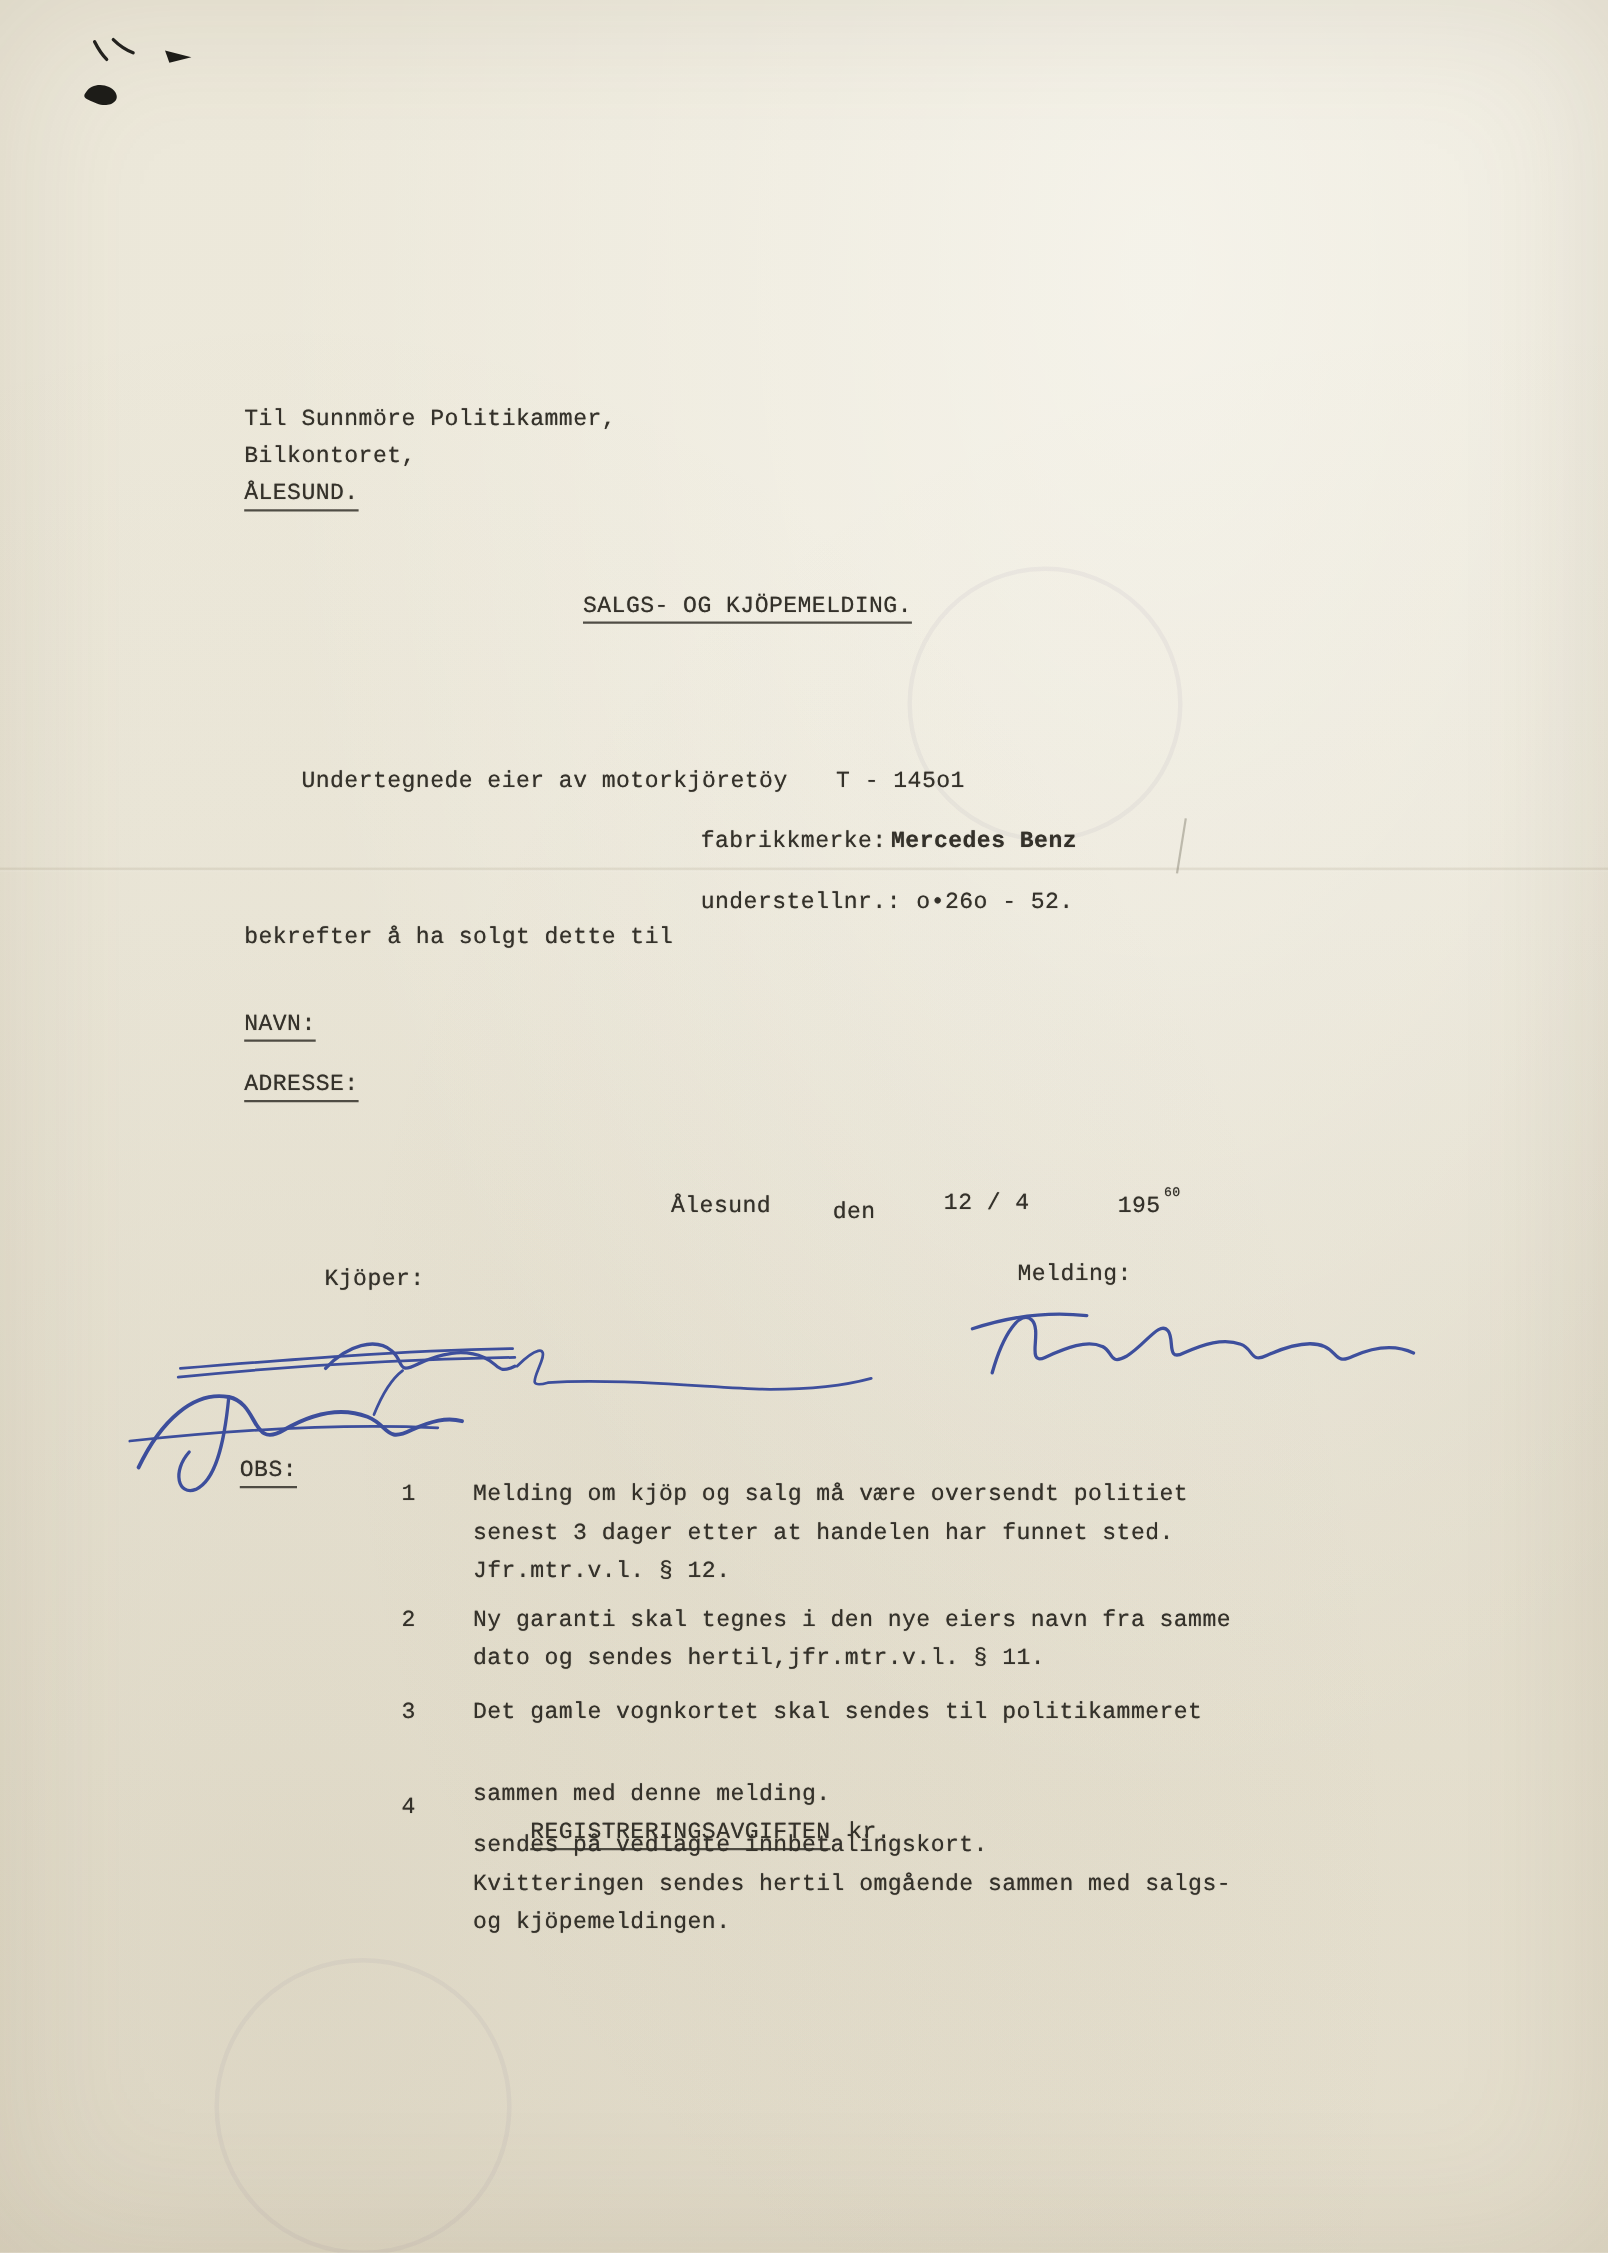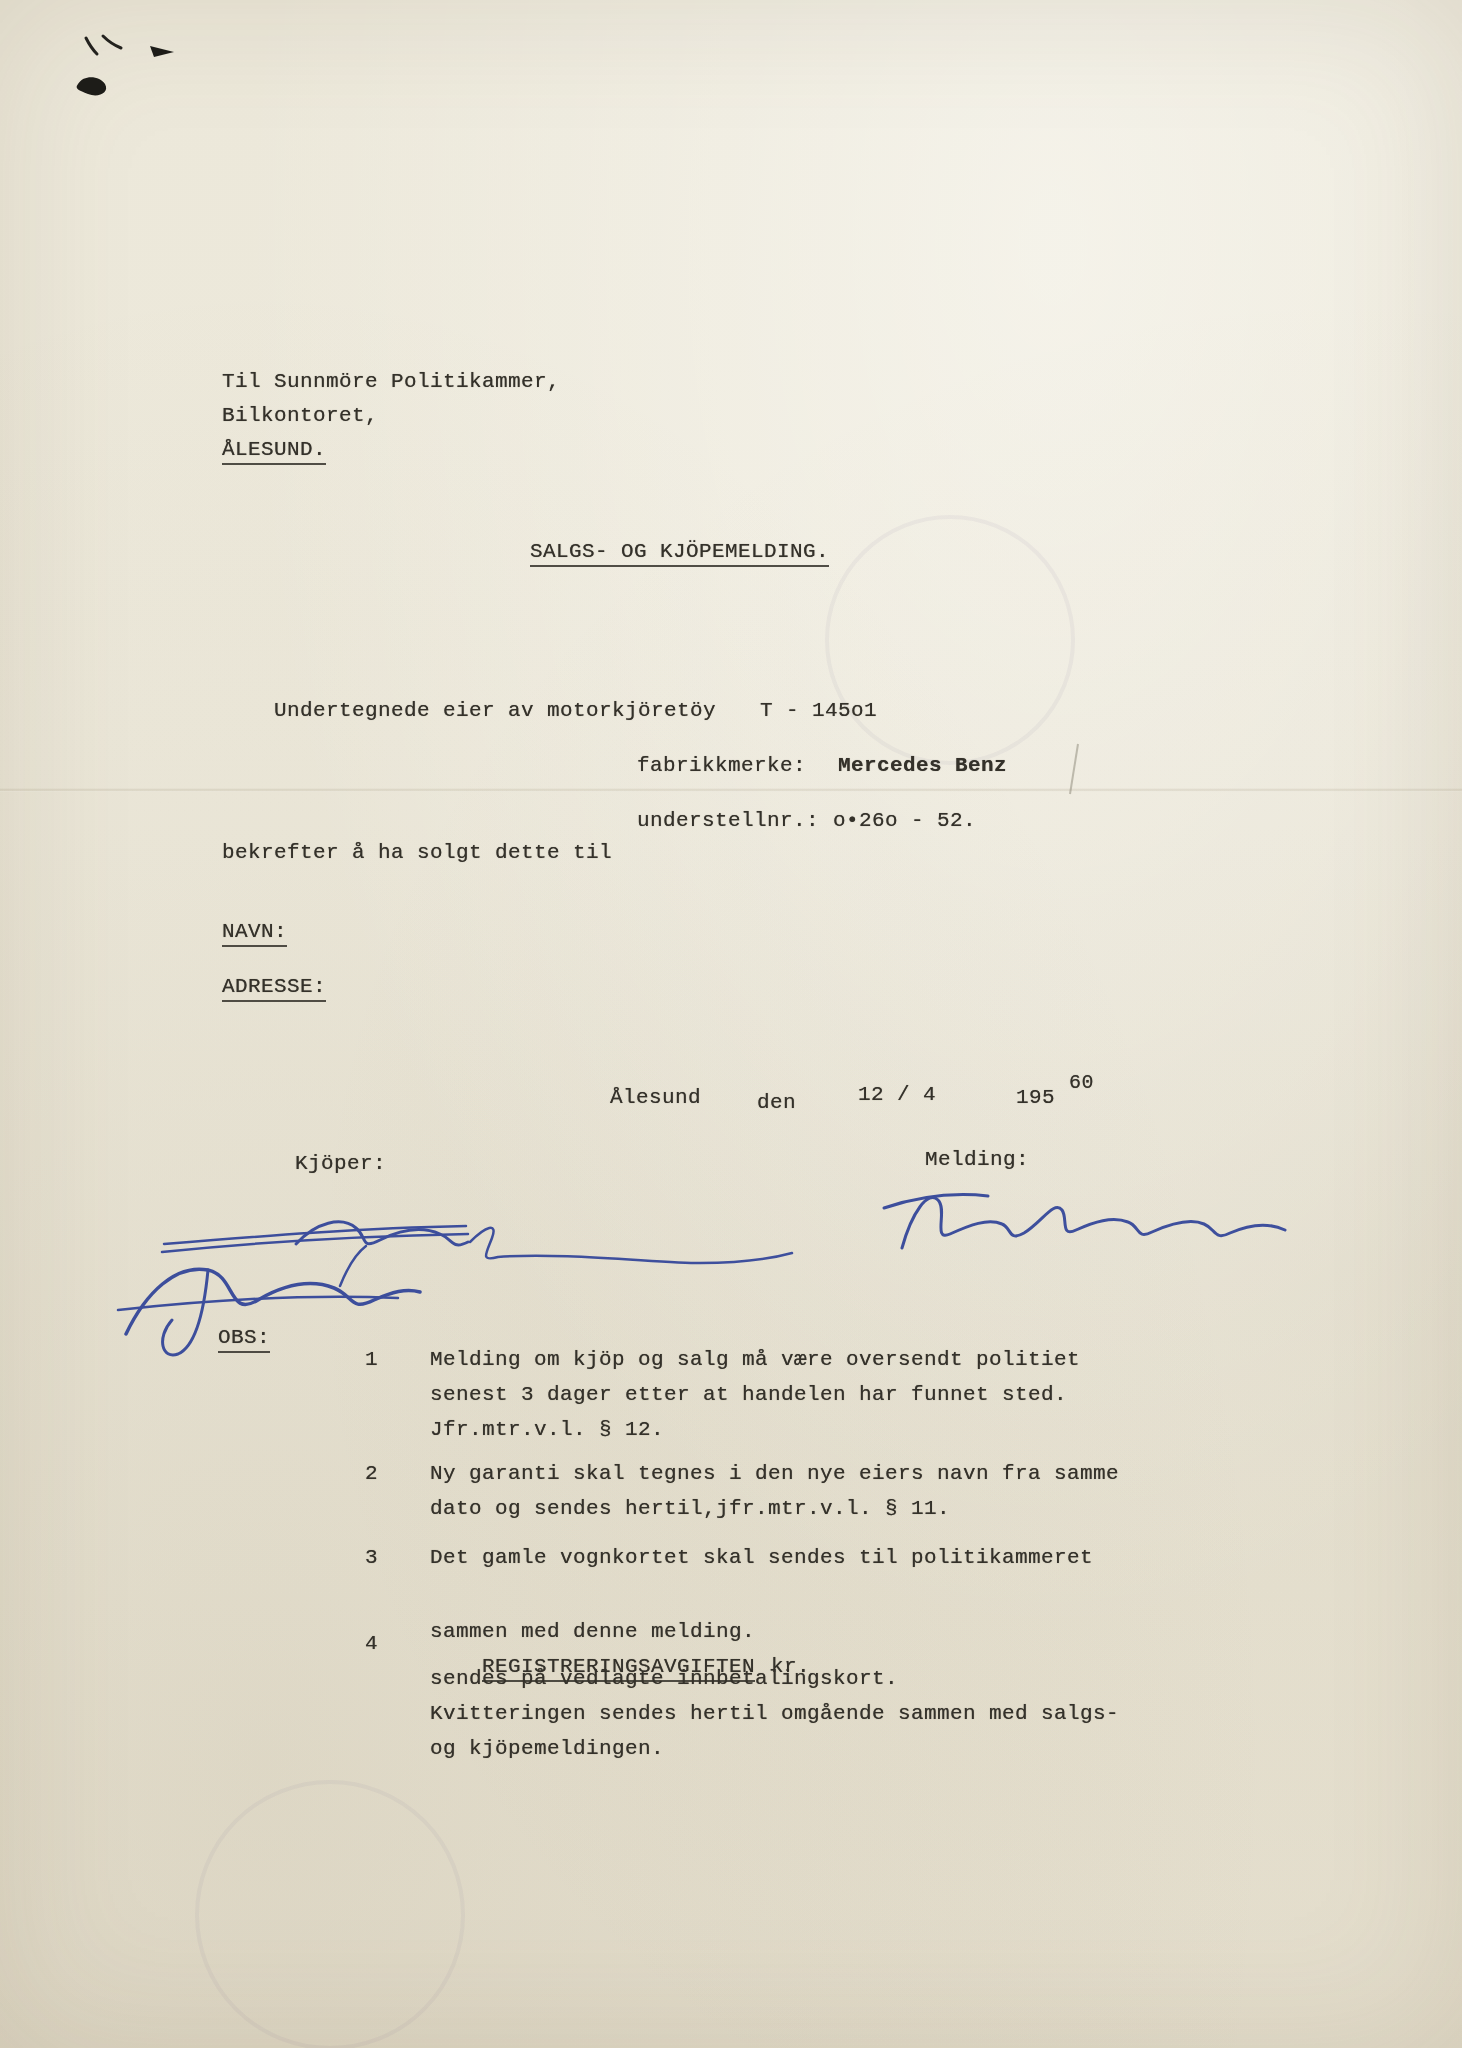--- a/index.html
+++ b/index.html
@@ -29,27 +29,27 @@
   }
   .line {
     position: absolute; white-space: pre;
     font-size: 21px; color: #34312a; letter-spacing: .4px;
     text-shadow: 0 0 .7px rgba(52,49,42,.75);
     z-index: 2;
   }
   .u { border-bottom: 2px solid rgba(52,49,42,.85); padding-bottom: 2px; }
   .bold { font-weight: bold; }
   .gap44 { margin-left: 44px; }
-  .gap20 { margin-left: 32px; }
+  .gap20 { margin-left: 4px; }
   .gap14 { margin-left: 14px; }
   .gap16 { margin-left: 16px; }
   .dl-den  { margin-left: 56px; position: relative; top: 5px; }
   .dl-day  { margin-left: 62px; position: relative; top: -3px; }
   .dl-year { margin-left: 80px; }
-  .dl-sup  { margin-left: 14px; position: relative; top: -15px; font-size: 20px; }
+  .dl-sup  { margin-left: 3px; position: relative; top: -15px; font-size: 12px; }
   .ink-layer { position: absolute; left: 0; top: 0; z-index: 5; pointer-events: none; }
 </style>
 </head>
 <body>
 
 <div class="paper"></div>
 <div class="crease" style="top:788px"></div>
 <div class="stamp" style="left:825px; top:515px; width:250px; height:250px"></div>
 <div class="stamp" style="left:195px; top:1780px; width:270px; height:270px"></div>
 

